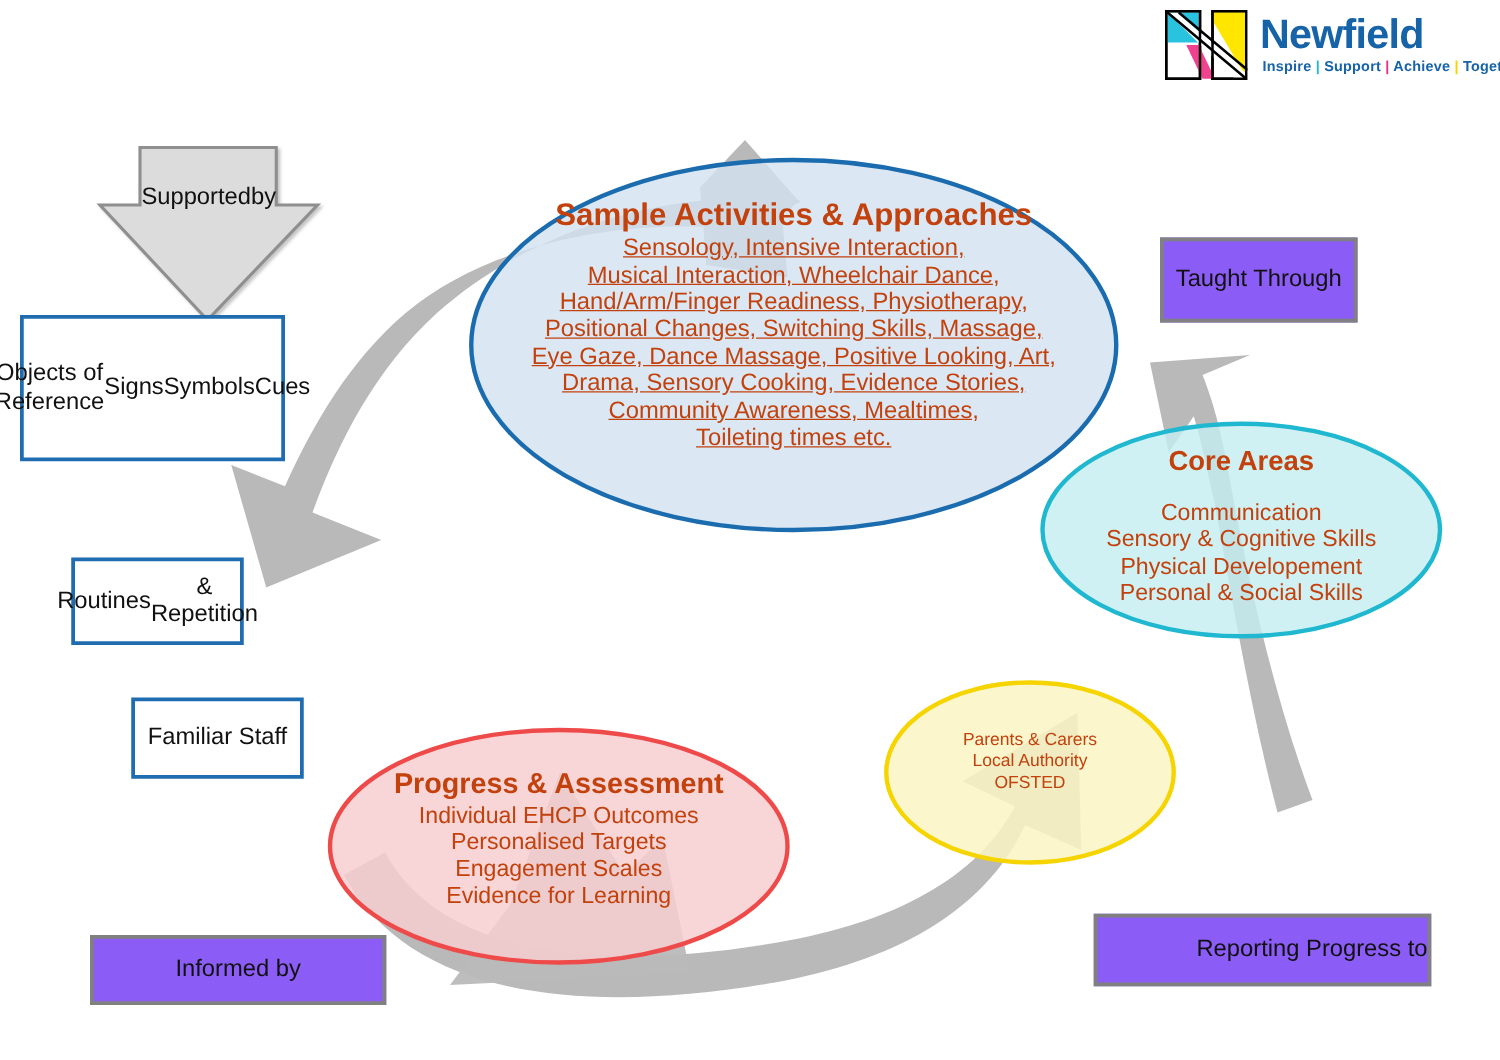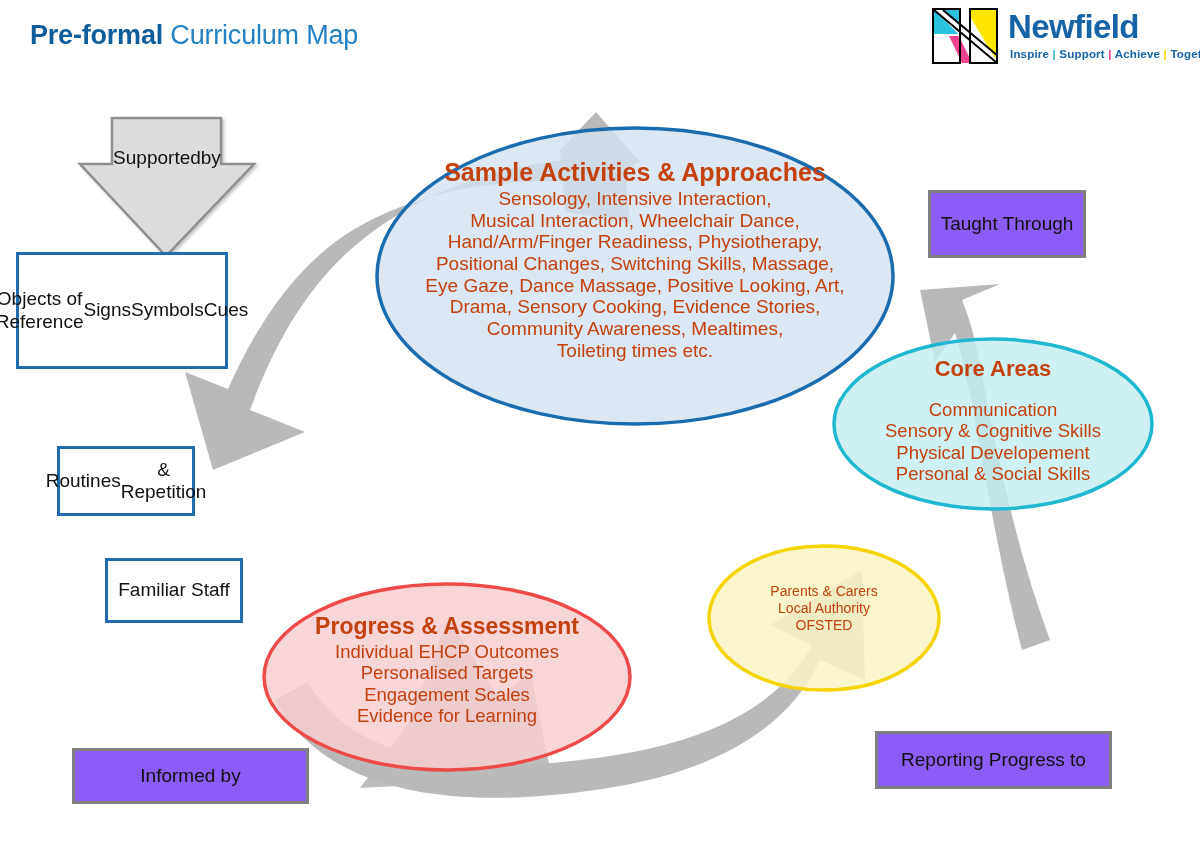--- a/index.html
+++ b/index.html
@@ -92,41 +92,37 @@
     text-align:center;
     color:#c2410c;
     pointer-events:none;
   }
   .ell-title{
     font-weight:bold;
     display:block;
   }
 
   .t-sample .ell-title{ font-size:25px; margin-bottom:1px; }
-  .t-sample .ell-body { font-size:19px; line-height:1.14; }
+  .t-sample .ell-body { font-size:19px; line-height:1.14;text-decoration:underline; }
 
   .t-core .ell-title{ font-size:22px; margin-bottom:17px; }
   .t-core .ell-body { font-size:18.5px; line-height:1.16; }
 
   .t-prog .ell-title{ font-size:23px; margin-bottom:1px; }
   .t-prog .ell-body { font-size:18.5px; line-height:1.16; }
 
   .t-yellow .ell-body{ font-size:14px; line-height:1.2; }
 
   .line{ display:block; }
 </style>
 </head>
 <body>
 
 <div id="page">
 
-  <div id="title">
-    <span class="strong">Pre-formal</span>
-    <span class="light">Curriculum Map</span>
-  </div>
 
   <div id="logo">
     <svg class="mark" viewBox="0 0 66 56">
       <rect x="1" y="1" width="27" height="54" fill="#ffffff" stroke="#000000" stroke-width="2"></rect>
       <polygon points="2,2 27,2 27,26 2,26" fill="#29c3e0"></polygon>
       <rect x="38" y="1" width="27" height="54" fill="#ffffff" stroke="#000000" stroke-width="2"></rect>
       <polygon points="39,2 64,2 64,52 39,10" fill="#ffe600"></polygon>
       <polygon points="39,2 64,2 64,52" fill="#ffe600"></polygon>
       <polygon points="2,2 10,2 64,50 64,55 56,55" fill="#ffffff" stroke="none"></polygon>
       <polygon points="17,28 27,28 40,55 30,55" fill="#f0438f"></polygon>
@@ -284,17 +280,17 @@
   </div>
 
   <div class="node box-grey" style="left:928px; top:190px; width:158px; height:68px;">
     <span class="line">Taught Through</span>
   </div>
 
   <div class="node box-grey" style="left:72px; top:748px; width:237px; height:56px;">
     <span class="line">Informed by</span>
   </div>
 
-  <div class="node box-grey" style="left:875px; top:731px; width:237px; height:58px;">
+  <div class="node box-grey" style="left:875px; top:731px; width:270px; height:58px;justify-content:flex-end;">
     <span class="line">Reporting Progress to</span>
   </div>
 
 </div>
 
 </body></html>

